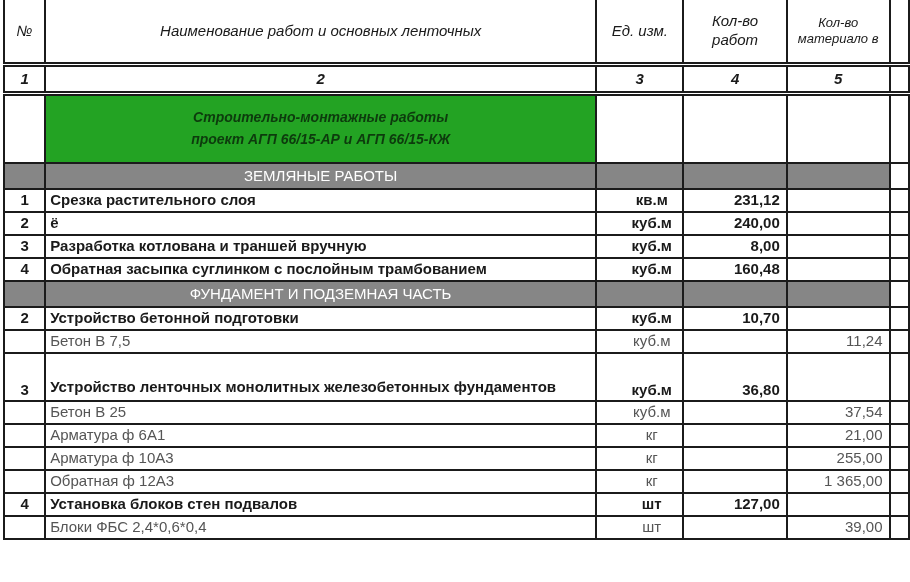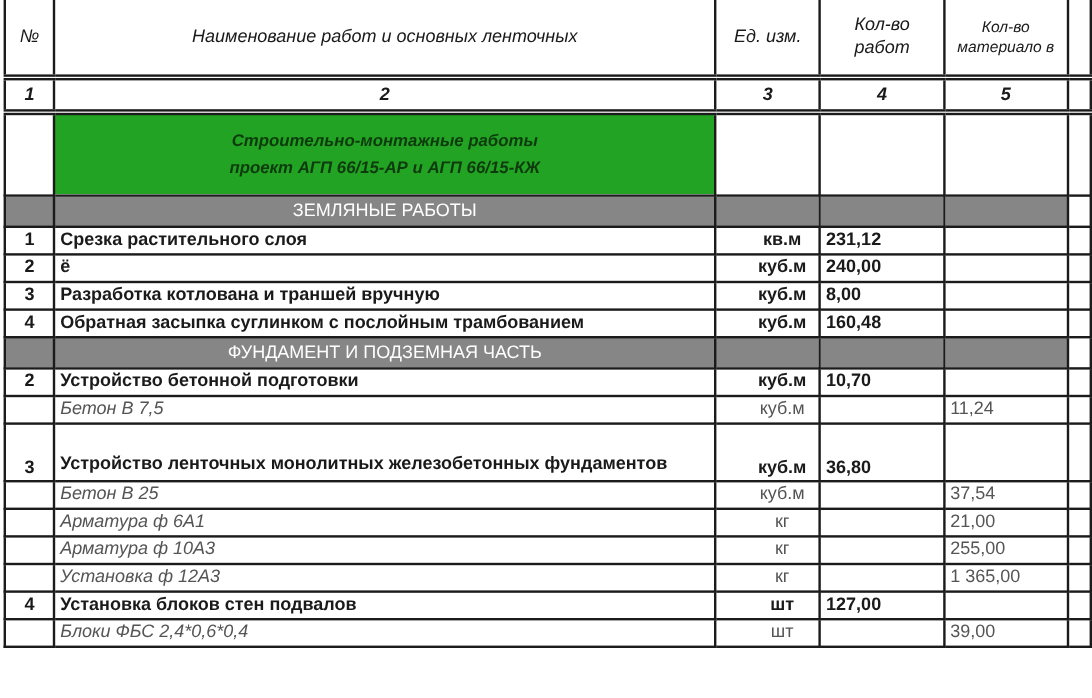--- a/index.html
+++ b/index.html
@@ -9,25 +9,25 @@
   col.c1 { width:42px; } col.c2 { width:557px; } col.c3 { width:88px; }
   col.c4 { width:106px; } col.c5 { width:104px; } col.c6 { width:20px; }
   .hdr td { height:62px; font-style:italic; text-align:center; font-size:15px; }
   .hdr td.small { font-size:13px; white-space:normal; line-height:1.25;margin-left:32px; }
   .idx td { height:24px; font-style:italic; font-weight:bold; text-align:center; font-size:15px; border-top:5px double #1b1b1b; border-bottom:5px double #1b1b1b; }
   .green-row td { height:66px;font-weight:bold; }
   .green { background:#23a323; color:#0d3b0d; font-style:italic; text-align:center; font-size:14px; white-space:normal; line-height:1.55; }
   .sect td { height:24px; background:#868686; color:#ffffff; text-align:center; font-size:15px; }
   .sect td.blank { background:#ffffff; }
   .work td { height:21px; font-weight:bold; }
-  .mat td { height:21px; font-style:italic; color:#555555; }
+  .mat td { height:21px; color:#555555; }
   .mat td.u, .mat td.q { font-style:normal; }
   td.n { text-align:center; }
   td.u { text-align:center;padding-left:28px; }
-  td.q { padding-right:6px; }
+  td.q { text-align:right; padding-right:6px; }
   .tall td { height:44px; vertical-align:bottom; padding-bottom:2px; }
   .tall td.name { white-space:normal; line-height:1.55; }
 </style>
 </head>
 <body>
 
 <table>
   <colgroup>
       <col class="c1">
       <col class="c2">
@@ -157,21 +157,21 @@
       <tr class="mat">
         <td class="n"></td>
         <td class="name">Арматура ф 10А3</td>
         <td class="u">кг</td>
         <td class="q"></td>
         <td class="q">255,00</td>
         <td></td>
       </tr>
       <tr class="mat">
         <td class="n"></td>
-        <td class="name">Установка ф 12А3</td>
+        <td class="name">Обратная ф 12А3</td>
         <td class="u">кг</td>
         <td class="q"></td>
         <td class="q">1 365,00</td>
         <td></td>
       </tr>
       <tr class="work">
         <td class="n">4</td>
         <td class="name">Установка блоков стен подвалов</td>
         <td class="u">шт</td>
         <td class="q">127,00</td>

